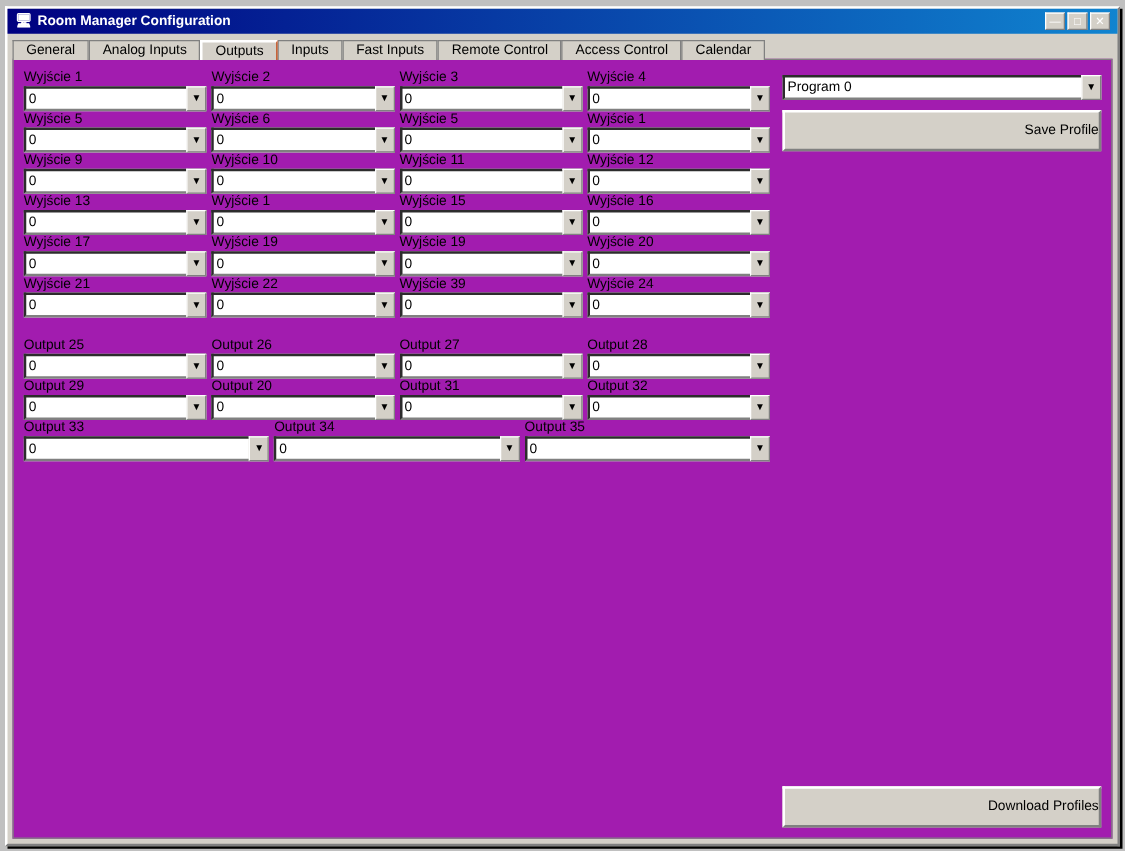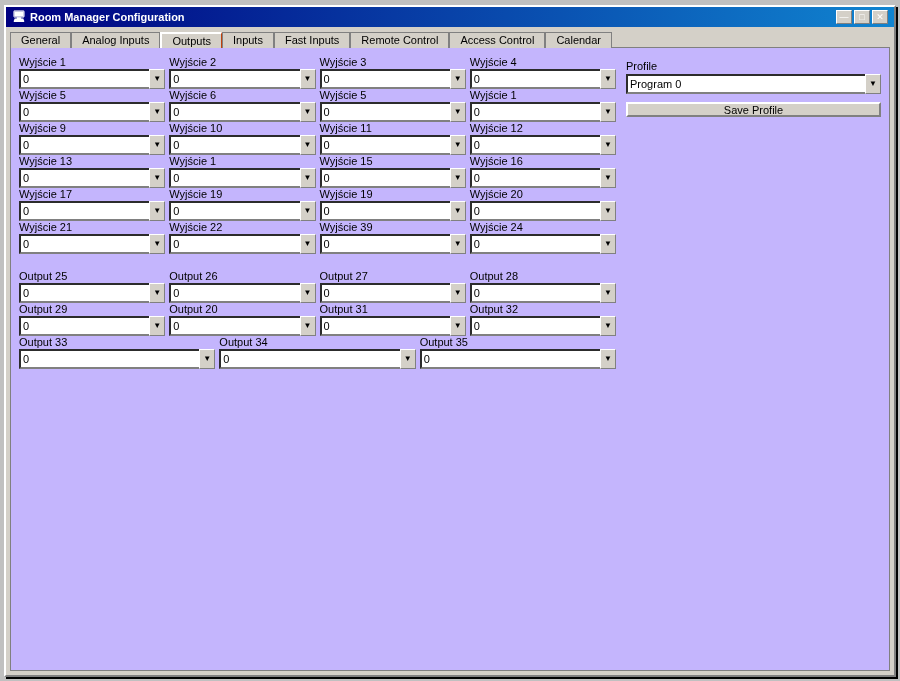--- a/index.html
+++ b/index.html
@@ -86,21 +86,21 @@
     .tab.active {
       background: #d4d0c8;
       border-top: 2px solid #ffffff;
       border-left: 2px solid #ffffff;
       border-right: 1px solid #c2410c;
       z-index: 2;
       font-weight: normal;
     }
     .tab-content {
       flex: 1;
-      background: #c4b5fd;
+      background: #a21caf;
       border: 2px solid;
       border-top-color: #808080;
       border-left-color: #808080;
       border-bottom-color: #ffffff;
       border-right-color: #ffffff;
       border: 1px solid #808080;
       padding: 8px;
       display: flex;
       gap: 10px;
     }
@@ -166,30 +166,30 @@
     }
     .separator {
       height: 8px;
     }
     .profile-label {
       font-size: 11px;
       margin-bottom: 2px;
     }
     .win-button {
       width: 100%;
-      height: 15px;
+      height: 33px;
       background: #d4d0c8;
       border: 2px solid;
       border-top-color: #ffffff;
       border-left-color: #ffffff;
       border-right-color: #808080;
       border-bottom-color: #808080;
       font-size: 11px;
       cursor: pointer;
-      text-align: center;
+      text-align: right;
     }
     .spacer { flex: 1; }
   </style>
 </head>
 <body>
 
 <div class="window">
 
   <div class="title-bar">
     <div class="title-bar-title">
@@ -486,32 +486,32 @@
                   <select><option>0</option></select>
                   <div class="select-arrow">▼</div>
                 </div>
               </div>
             </div>
           </div>
       </div>
 
       <div class="right-panel">
         <div>
-          <div class="profile-label">Profile</div>
           <div class="select-wrapper">
             <select>
               <option>Program 0</option>
             </select>
             <div class="select-arrow">▼</div>
           </div>
         </div>
 
         <button class="win-button">Save Profile</button>
 
         <div class="spacer"></div>
 
 
         <div class="spacer"></div>
 
+        <button class="win-button">Download Profiles</button>
       </div>
     </div>
   </div>
 </div>
 
 </body></html>

